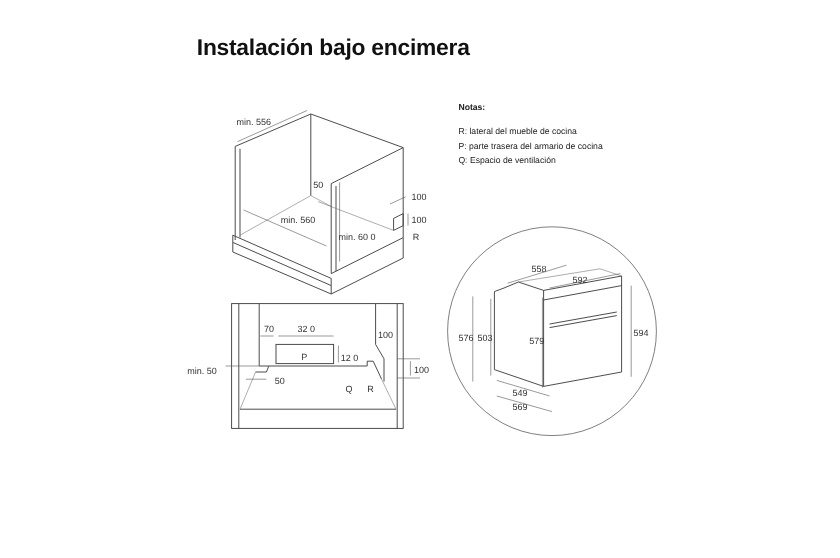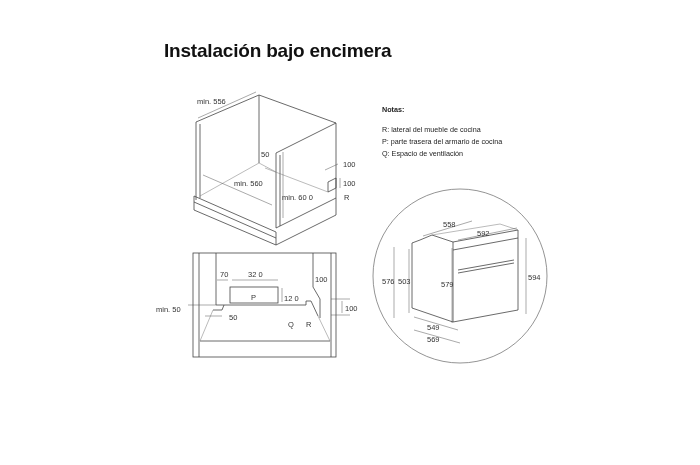--- a/index.html
+++ b/index.html
@@ -1,21 +1,21 @@
 <!DOCTYPE html>
 <html><head>
   <meta charset="utf-8">
   <style>
     html, body { margin: 0; padding: 0; background: #ffffff; }
     body { width: 700px; height: 465px; position: relative; overflow: hidden;
            font-family: "Liberation Sans", "DejaVu Sans", sans-serif; color: #111; }
-    .title { position: absolute; left: 164px; top: 40px; font-size: 19px; font-weight: bold;
+    .title { position: absolute; left: 164px; top: 30px; font-size: 19px; font-weight: bold;
              letter-spacing: -0.2px; color: #111; }
     .notes { position: absolute; left: 382px; top: 84px; font-size: 7.2px; line-height: 12px; color: #222; }
-    .notes .head { font-weight: bold; margin-bottom: 8px; margin-top: 20px; }
+    .notes .head { font-weight: bold; margin-bottom: 8px; }
     svg { position: absolute; left: 0; top: 0; }
     svg text { font-family: "Liberation Sans", "DejaVu Sans", sans-serif; font-size: 7.5px; fill: #333; }
     .ln { stroke: #444; stroke-width: 0.8; fill: none; }
     .lt { stroke: #777; stroke-width: 0.5; fill: none; }
     .dim { stroke: #555; stroke-width: 0.5; fill: none; }
   </style>
 </head>
 <body>
 
 <div class="title">Instalación bajo encimera</div>

